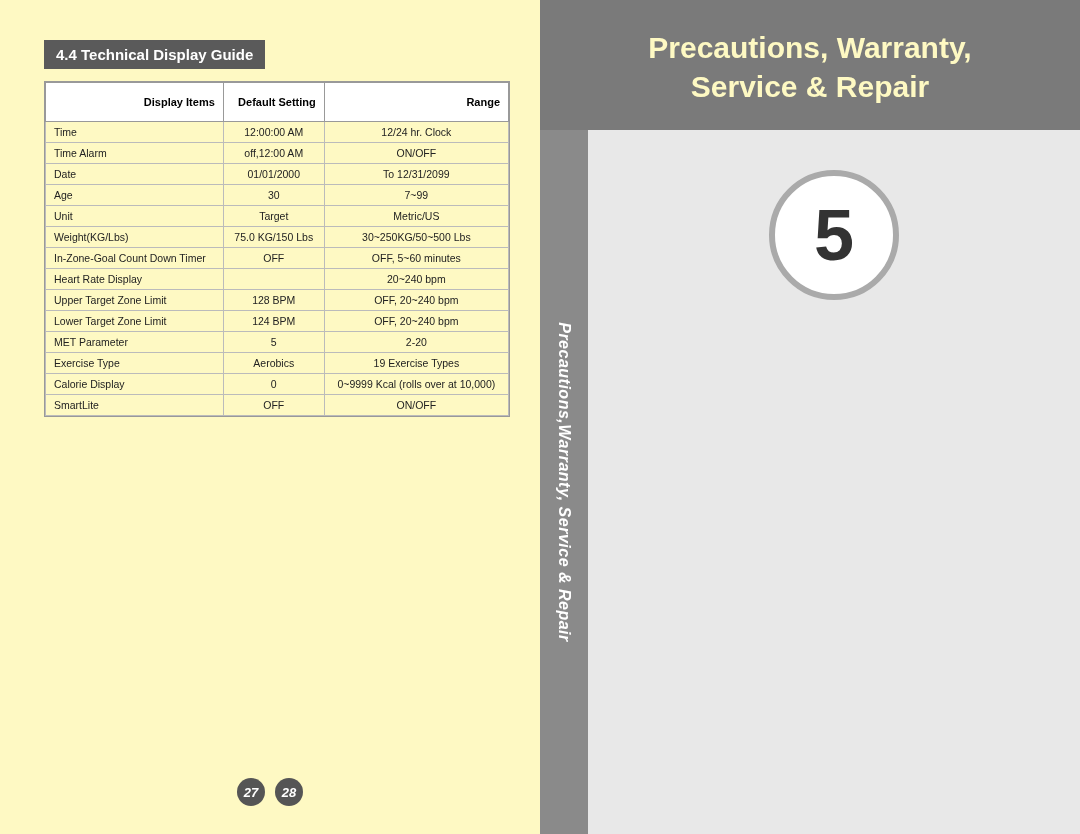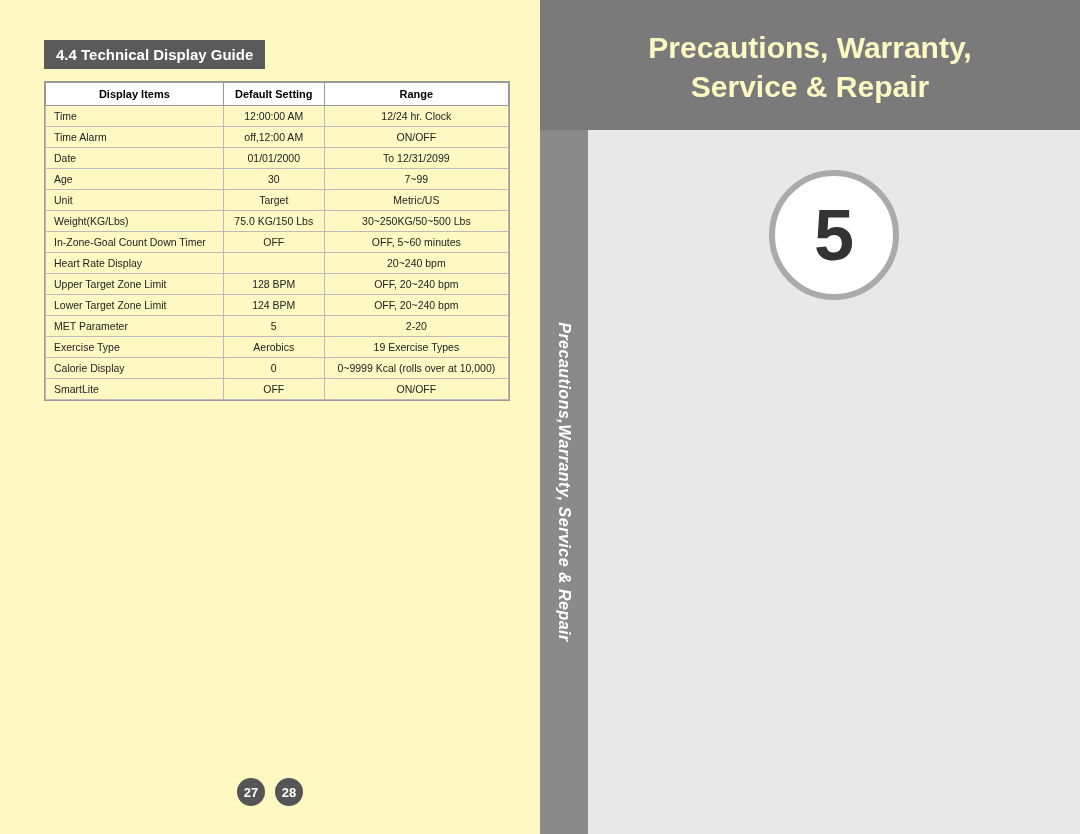--- a/index.html
+++ b/index.html
@@ -41,23 +41,23 @@
       border-collapse: collapse;
       font-size: 11px;
     }
 
     table thead tr {
       background: #ffffff;
     }
 
     table thead th {
       border: 1px solid #999;
-      padding: 5px 8px;
-      font-weight: bold;
-      text-align: center;
+      padding: 13px 8px;
+      font-weight: bold;
+      text-align: right;
       font-size: 11px;
     }
 
     table tbody tr td {
       border: 1px solid #bbb;
       padding: 4px 8px;
       text-align: center;
       font-size: 10.5px;
       color: #222;
     }
@@ -67,20 +67,21 @@
     }
 
     
     .page-numbers {
       position: absolute;
       bottom: 28px;
       left: 50%;
       transform: translateX(-50%);
       display: flex;
       gap: 10px;
+      font-style: italic;
     }
 
     .page-num {
       width: 28px;
       height: 28px;
       background: #555;
       color: #fff;
       border-radius: 50%;
       display: flex;
       align-items: center;

